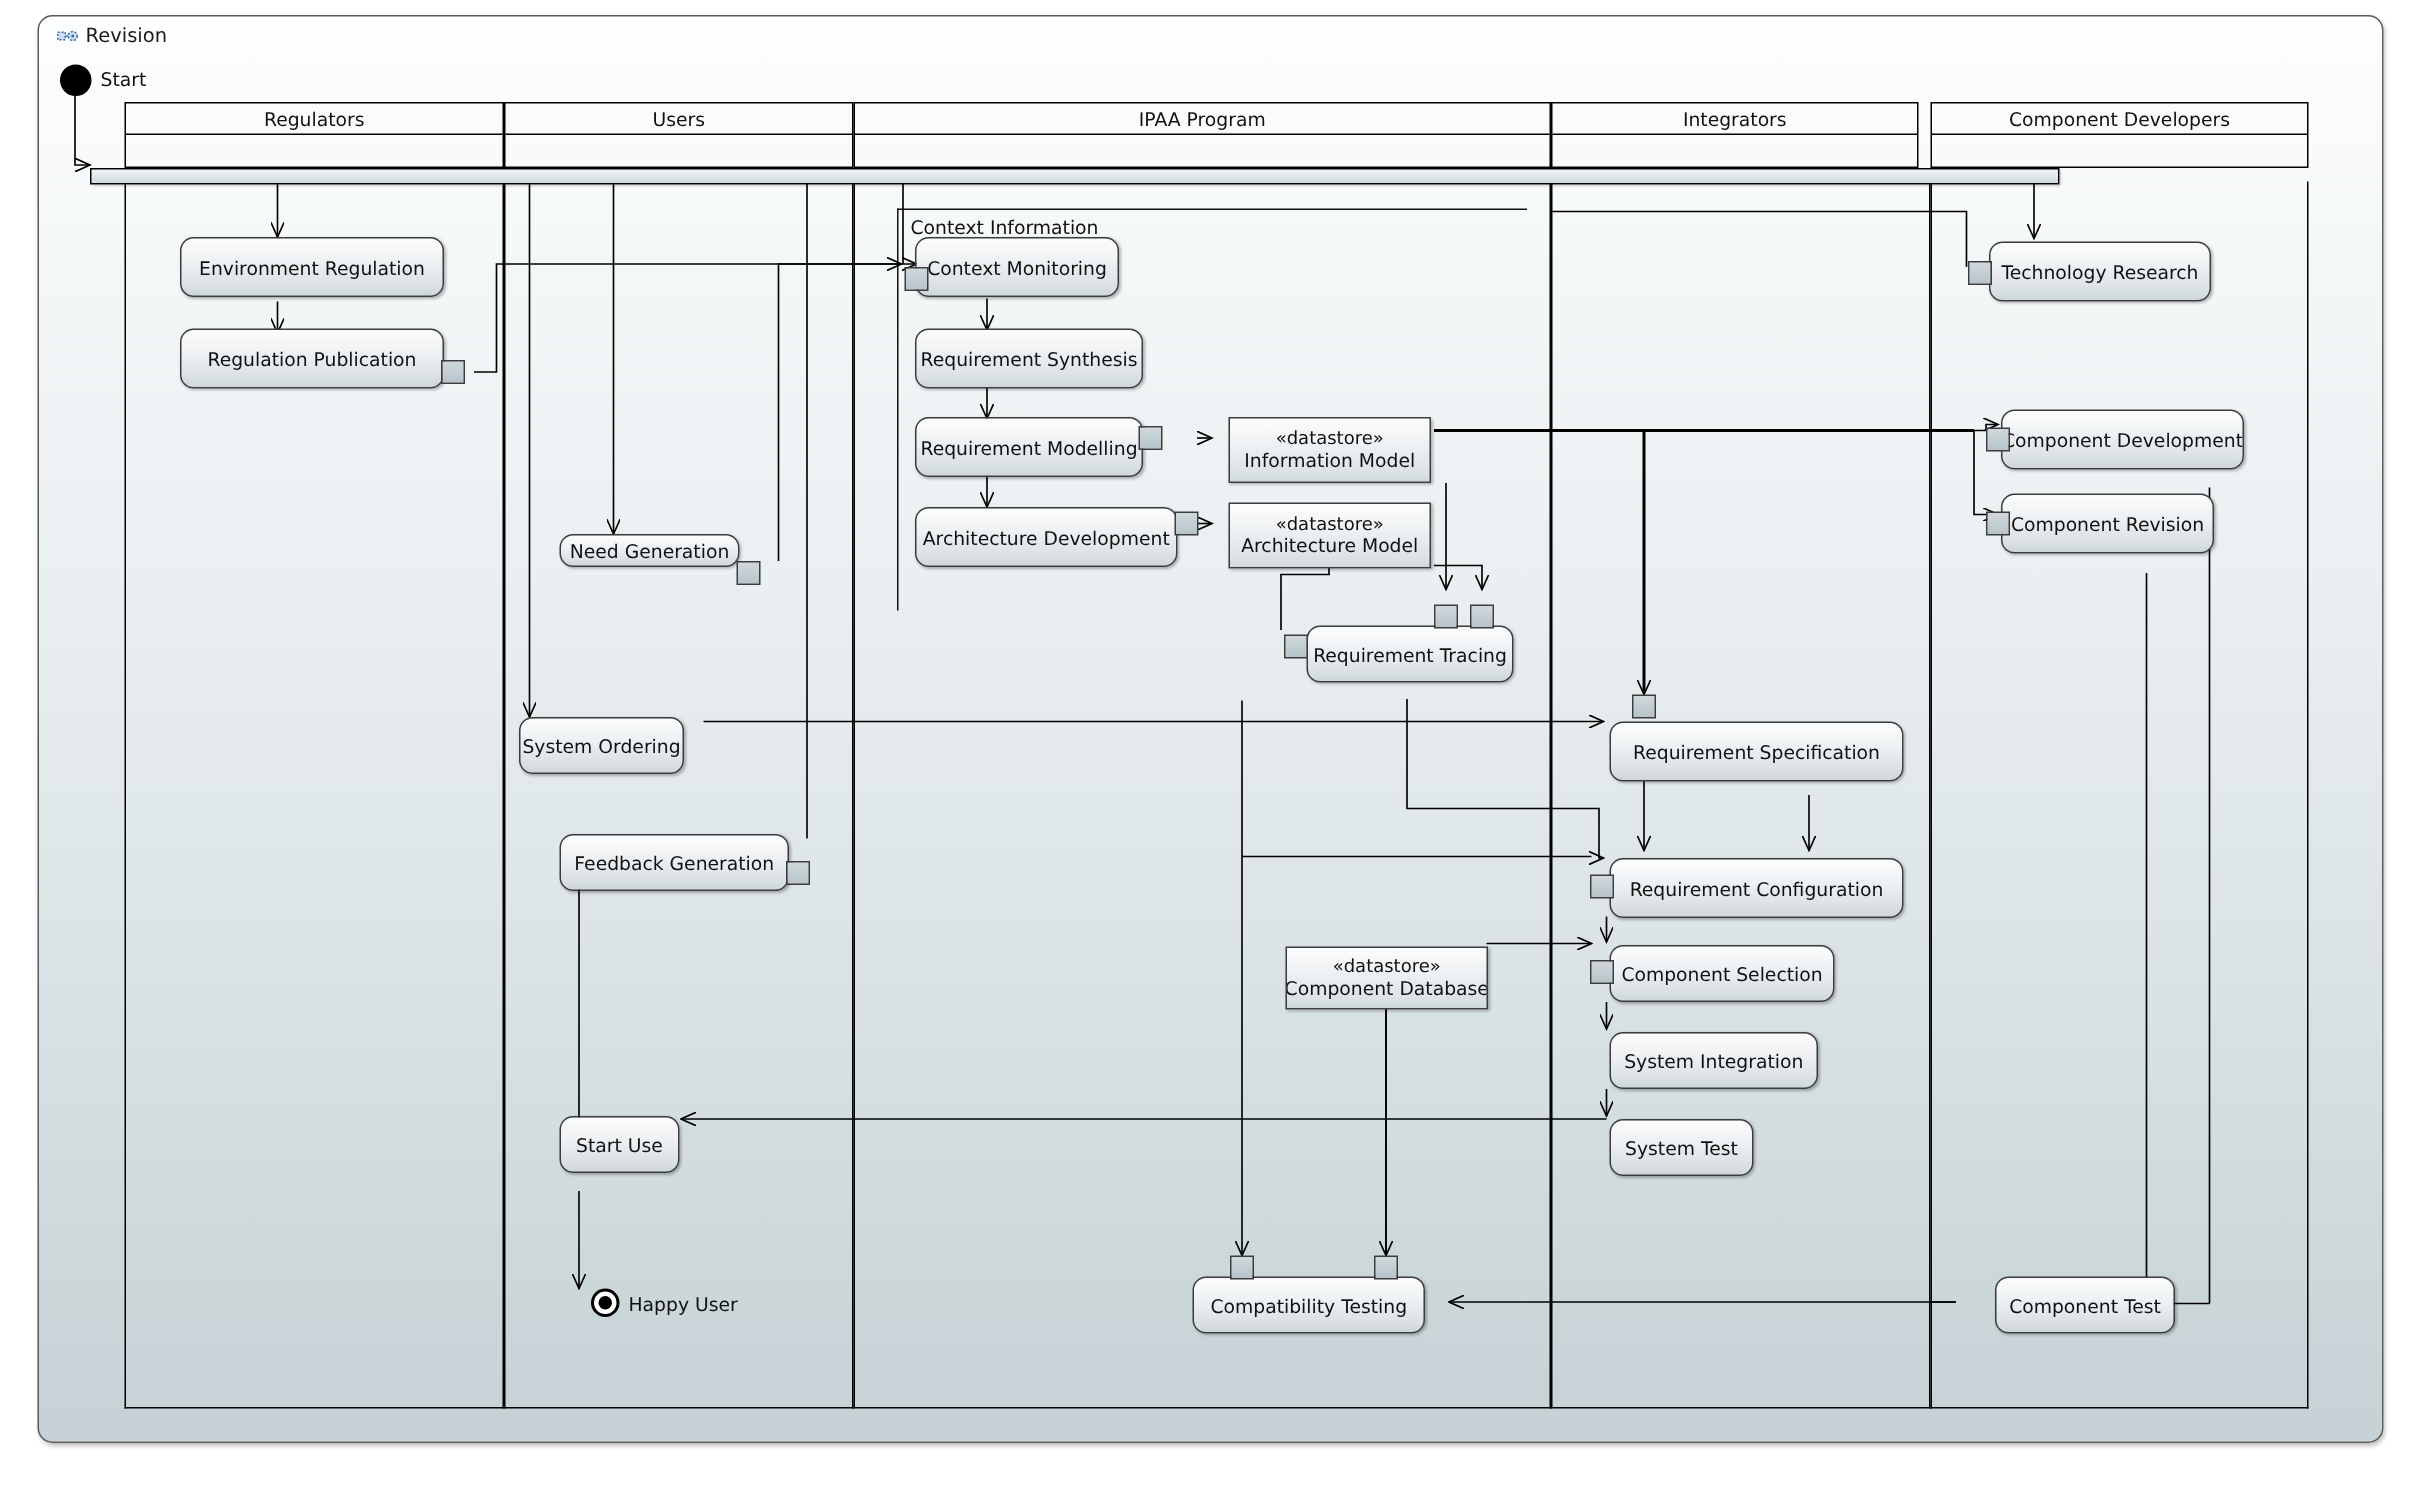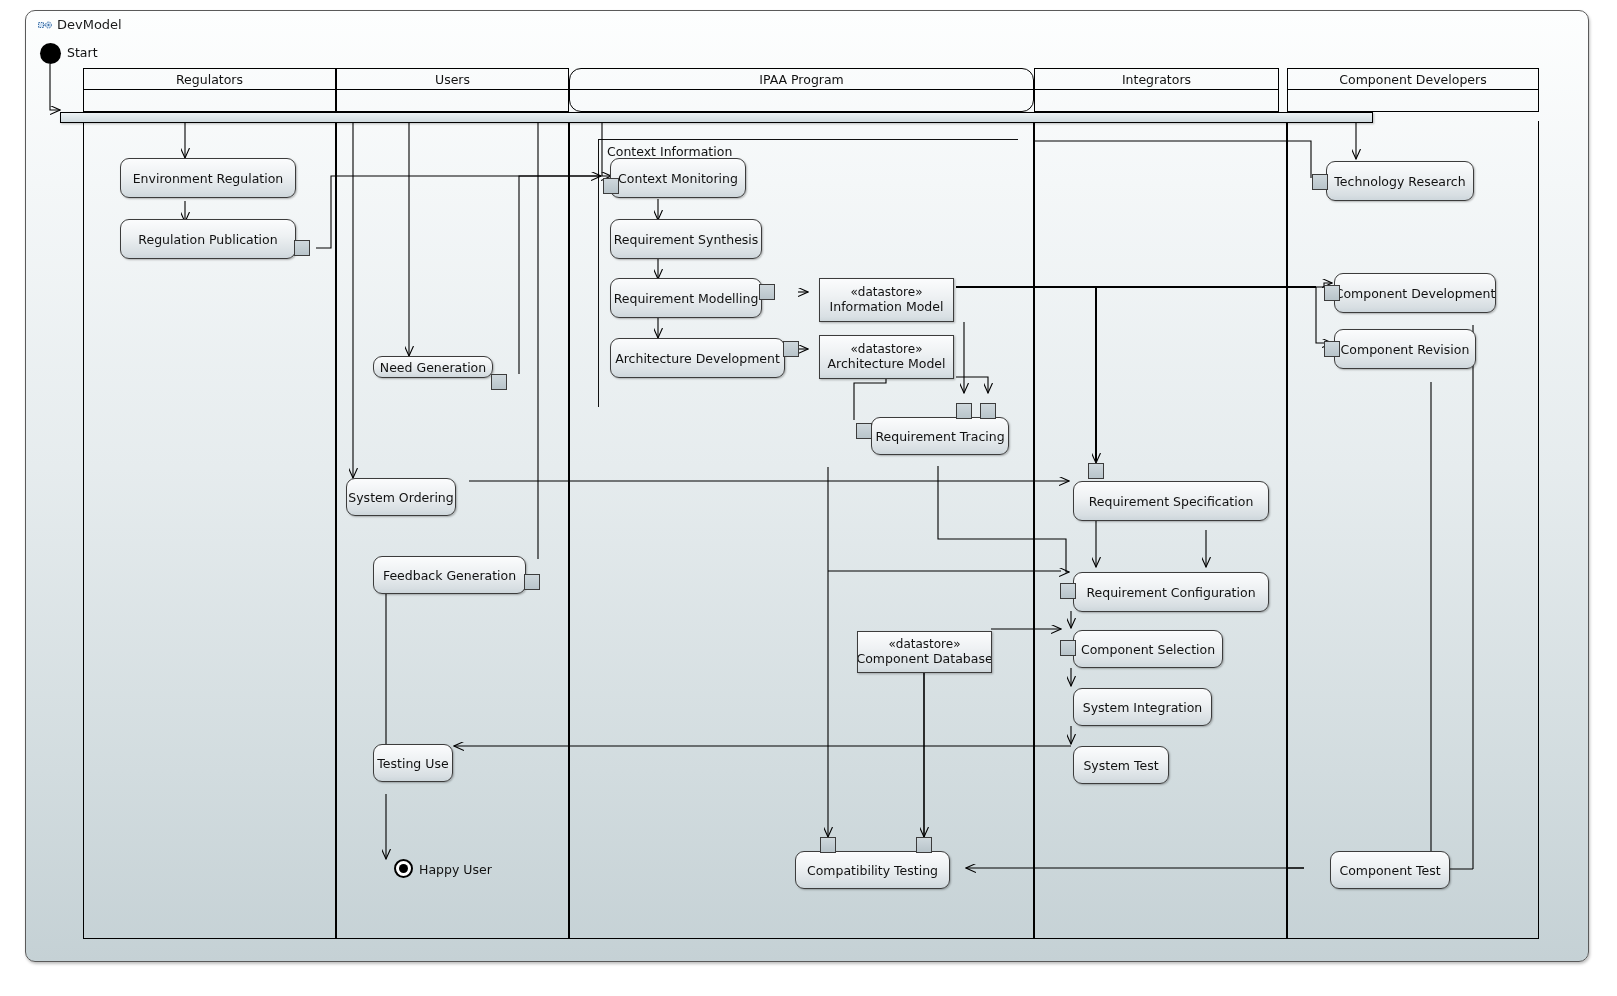--- a/index.html
+++ b/index.html
@@ -111,33 +111,33 @@
 
     <div id="diagram-title">
       <span class="title-icon">
         <svg viewBox="0 0 14 11" width="14" height="11">
           <rect x="0.5" y="2.5" width="5" height="5" fill="#cfe0f2" stroke="#3a6ea5" stroke-dasharray="1.4 1.1"></rect>
           <circle cx="10.5" cy="5" r="3" fill="#cfe0f2" stroke="#3a6ea5" stroke-dasharray="1.4 1.1"></circle>
           <circle cx="10.5" cy="5" r="1" fill="#3a6ea5"></circle>
           <line x1="5.5" y1="5" x2="7.5" y2="5" stroke="#3a6ea5"></line>
         </svg>
       </span>
-      <span>DevModel</span>
+      <span>Revision</span>
     </div>
 
     <div class="start-node" style="left:14px;top:32px;"></div>
     <div class="node-label" style="left:41px;top:34px;">Start</div>
 
     <div class="lane-head" style="left:57px;top:57px;width:253px;height:44px;">
       <div class="lane-head-title">Regulators</div>
     </div>
     <div class="lane-head" style="left:310px;top:57px;width:233px;height:44px;">
       <div class="lane-head-title">Users</div>
     </div>
-    <div class="lane-head" style="left:543px;top:57px;width:465px;height:44px;border-radius:12px;">
+    <div class="lane-head" style="left:543px;top:57px;width:465px;height:44px;">
       <div class="lane-head-title">IPAA Program</div>
     </div>
     <div class="lane-head" style="left:1008px;top:57px;width:245px;height:44px;">
       <div class="lane-head-title">Integrators</div>
     </div>
     <div class="lane-head" style="left:1261px;top:57px;width:252px;height:44px;">
       <div class="lane-head-title">Component Developers</div>
     </div>
 
     <div class="lane-body" style="left:57px;top:110px;width:253px;height:818px;"></div>
@@ -260,21 +260,21 @@
     <div class="act" style="left:320px;top:467px;width:110px;height:38px;justify-content:center;">
       <span>System Ordering</span>
     </div>
 
     <div class="act" style="left:347px;top:545px;width:153px;height:38px;justify-content:center;">
       <span>Feedback Generation</span>
     </div>
     <div class="pin" style="left:498px;top:563px;"></div>
 
     <div class="act" style="left:347px;top:733px;width:80px;height:38px;justify-content:center;">
-      <span>Testing Use</span>
+      <span>Start Use</span>
     </div>
 
     <div class="final-node" style="left:368px;top:848px;"></div>
     <div class="node-label" style="left:393px;top:851px;">Happy User</div>
 
     <div class="act" style="left:584px;top:147px;width:136px;height:40px;justify-content:center;">
       <span>Context Monitoring</span>
     </div>
     <div class="pin" style="left:577px;top:167px;"></div>
 

